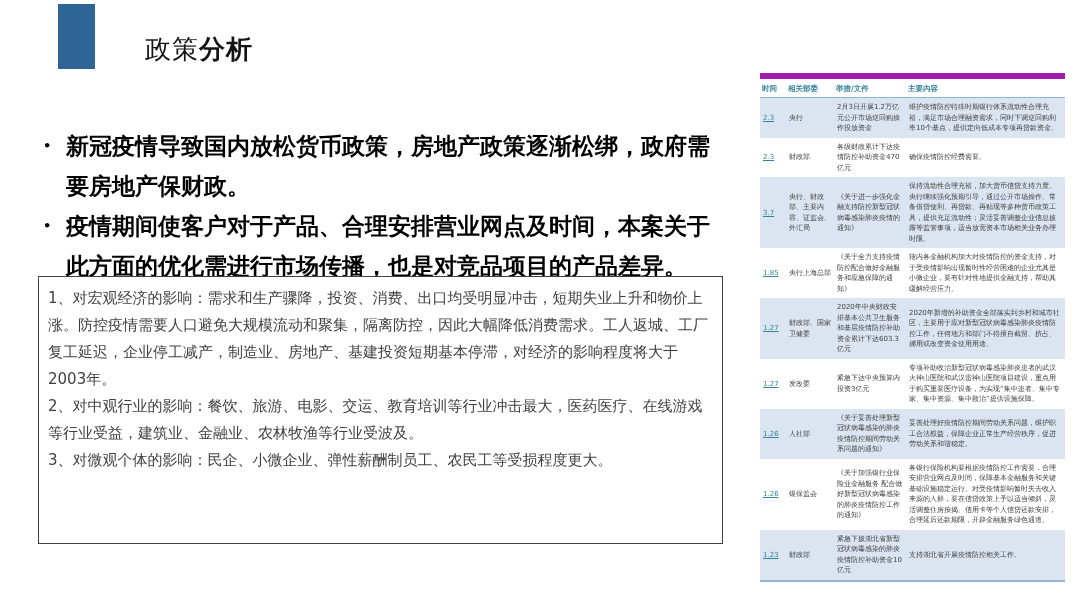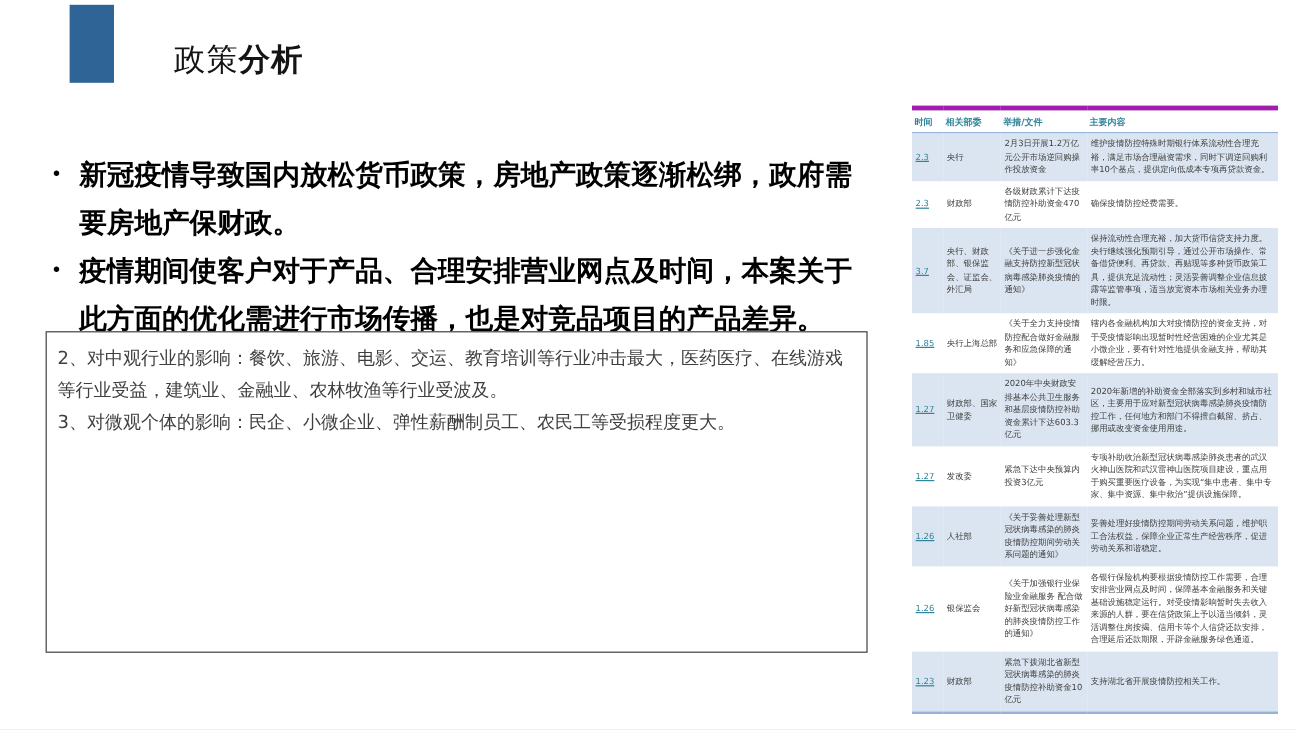--- a/index.html
+++ b/index.html
@@ -38,24 +38,24 @@
   .impact-box {
     position:absolute; left:38px; top:276px; width:685px; min-height:268px;
     border:1.5px solid #404040; background:#fff;
     padding:8px 9px 6px 9px;
   }
   .impact-box p {
     font-size:15px; line-height:27px; color:#3f3f3f;
   }
   
   .policy-table {
-    position:absolute; left:760px; top:88px; width:305px;
+    position:absolute; left:760px; top:73px; width:305px;
     border-collapse:collapse; table-layout:fixed;
     font-size:7px; line-height:1.5; color:#404040;
-    border-top:4px solid #a21caf; border-bottom:2px solid #95b3d7;
+    border-top:6px solid #a21caf; border-bottom:2px solid #95b3d7;
   }
   .policy-table th {
     color:#31849b; font-weight:700; text-align:left;
     font-size:7.5px; padding:4px 2px 3px 2px;
     border-bottom:1.5px solid #95b3d7;
   }
   .policy-table td {
     padding:4px 3px; vertical-align:middle; word-break:break-all;
   }
   .policy-table tbody tr:nth-child(odd) { background:#dbe5f1; }
@@ -80,20 +80,21 @@
     <span class="bullet-text">新冠疫情导致国内放松货币政策，房地产政策逐渐松绑，政府需要房地产保财政。</span>
   </li>
 
   <li>
     <span class="marker"></span>
     <span class="bullet-text">疫情期间使客户对于产品、合理安排营业网点及时间，本案关于此方面的优化需进行市场传播，也是对竞品项目的产品差异。</span>
   </li>
 </ul>
 
   <div class="impact-box">
+  <p>1、对宏观经济的影响：需求和生产骤降，投资、消费、出口均受明显冲击，短期失业上升和物价上涨。防控疫情需要人口避免大规模流动和聚集，隔离防控，因此大幅降低消费需求。工人返城、工厂复工延迟，企业停工减产，制造业、房地产、基建投资短期基本停滞，对经济的影响程度将大于2003年。</p>
 
   <p>2、对中观行业的影响：餐饮、旅游、电影、交运、教育培训等行业冲击最大，医药医疗、在线游戏等行业受益，建筑业、金融业、农林牧渔等行业受波及。</p>
 
   <p>3、对微观个体的影响：民企、小微企业、弹性薪酬制员工、农民工等受损程度更大。</p>
 
 </div>
 
   <table class="policy-table">
     <colgroup>
       <col class="c-time">
@@ -122,21 +123,21 @@
 
   <tr>
     <td class="col-time">2.3</td>
     <td class="col-ministry">财政部</td>
     <td class="col-measure">各级财政累计下达疫情防控补助资金470亿元</td>
     <td class="col-content">确保疫情防控经费需要。</td>
   </tr>
 
   <tr>
     <td class="col-time">3.7</td>
-    <td class="col-ministry">央行、财政部、银保监会、证监会、外汇局</td>
+    <td class="col-ministry">央行、财政部、主要内容、证监会、外汇局</td>
     <td class="col-measure">《关于进一步强化金融支持防控新型冠状病毒感染肺炎疫情的通知》</td>
     <td class="col-content">保持流动性合理充裕，加大货币信贷支持力度。央行继续强化预期引导，通过公开市场操作、常备借贷便利、再贷款、再贴现等多种货币政策工具，提供充足流动性；灵活妥善调整企业信息披露等监管事项，适当放宽资本市场相关业务办理时限。</td>
   </tr>
 
   <tr>
     <td class="col-time">1.85</td>
     <td class="col-ministry">央行上海总部</td>
     <td class="col-measure">《关于全力支持疫情防控配合做好金融服务和应急保障的通知》</td>
     <td class="col-content">辖内各金融机构加大对疫情防控的资金支持，对于受疫情影响出现暂时性经营困难的企业尤其是小微企业，要有针对性地提供金融支持，帮助其缓解经营压力。</td>
   </tr>

